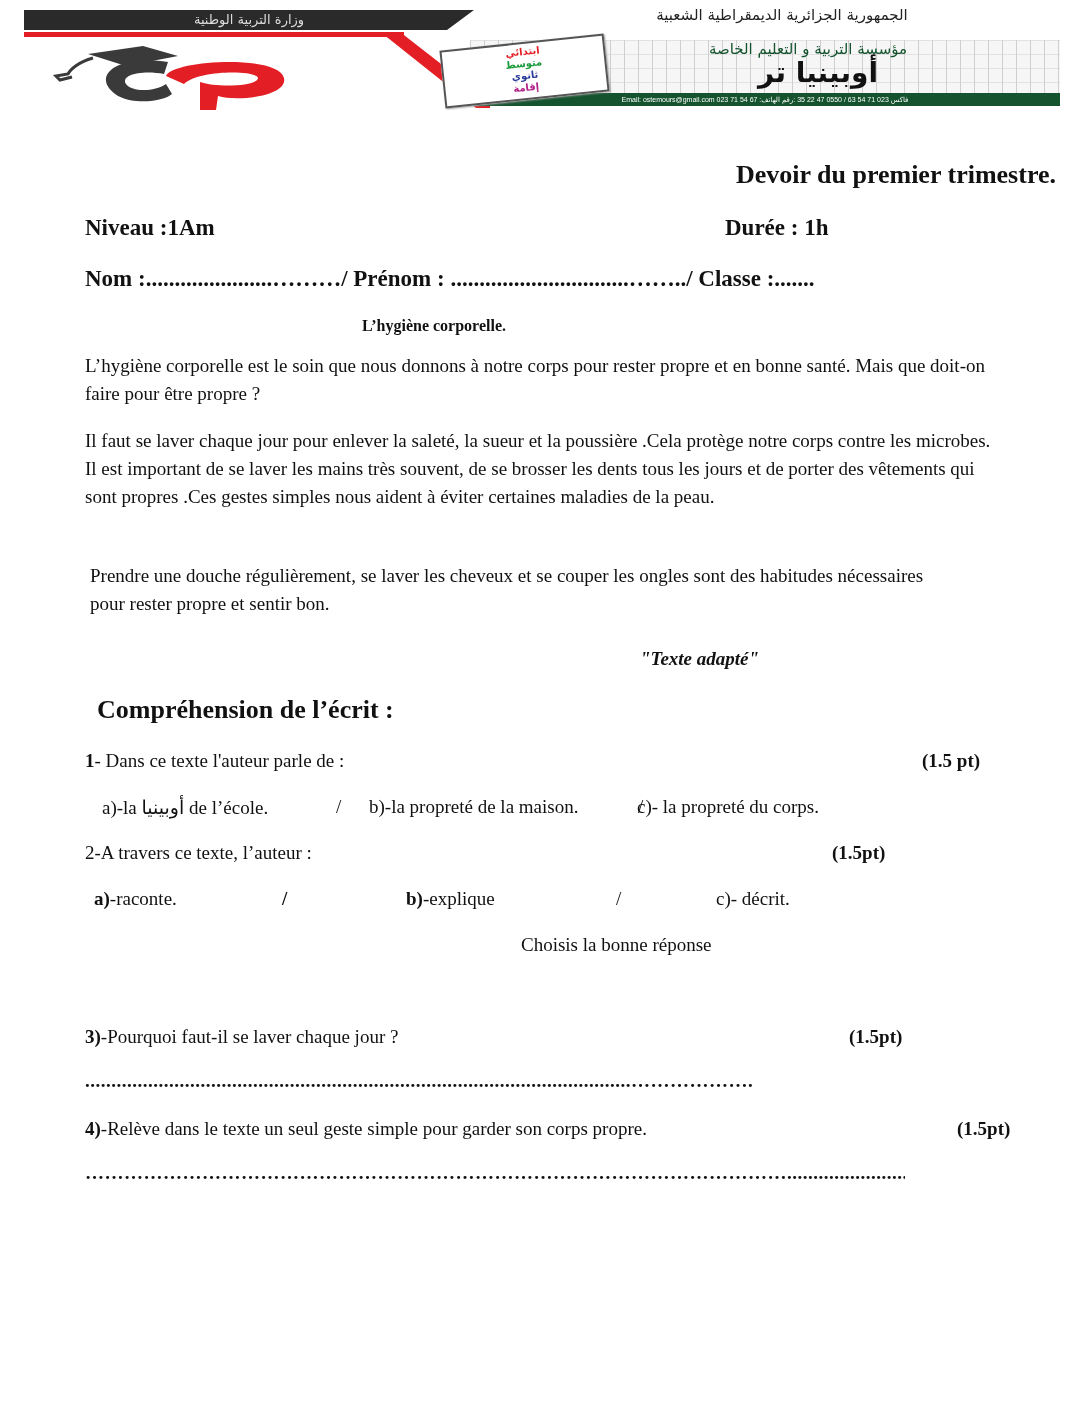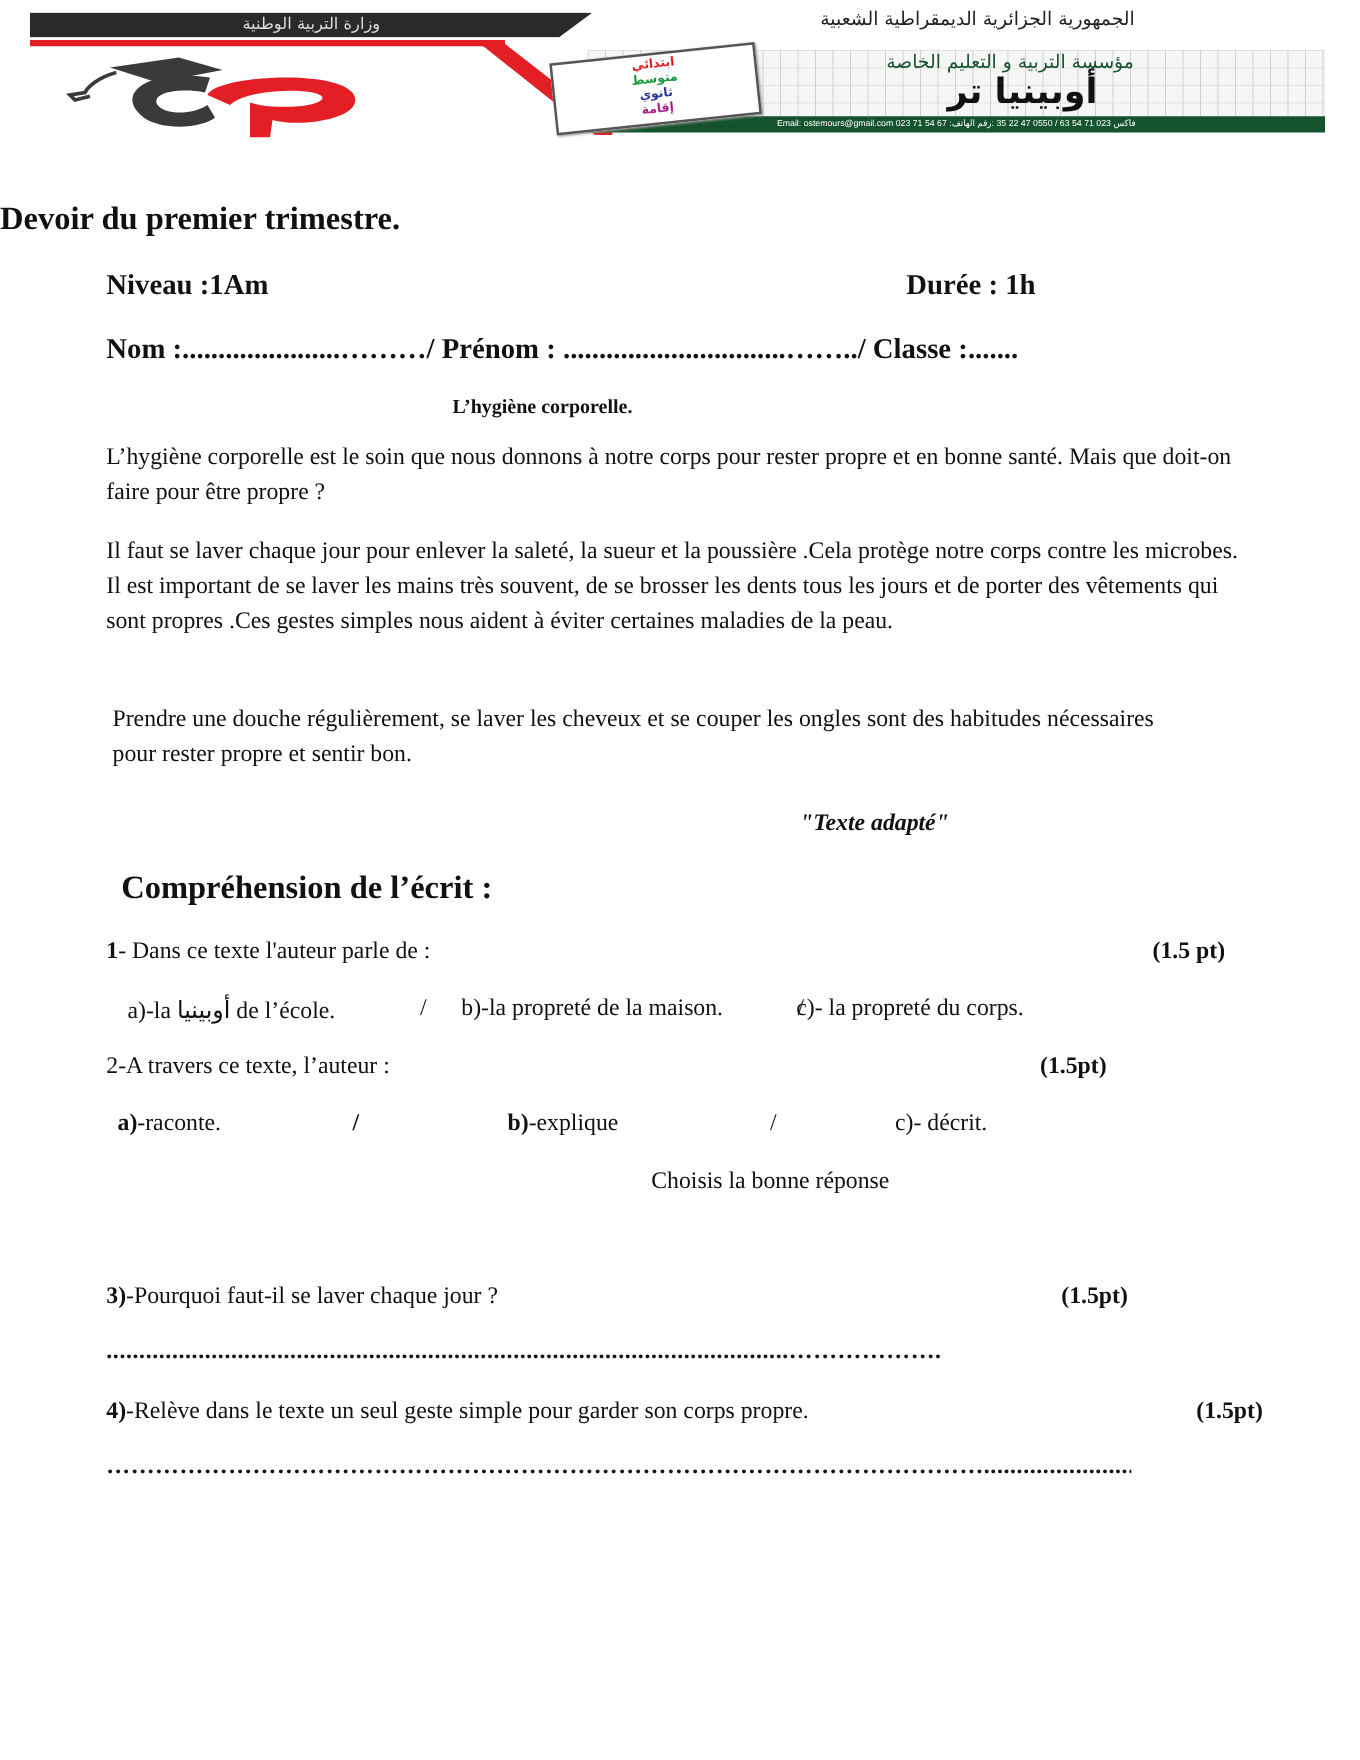--- a/index.html
+++ b/index.html
@@ -29,21 +29,21 @@
     color:#fff; font-family:Liberation Sans, sans-serif; font-size:7px; line-height:13px; text-align:center; white-space:nowrap; overflow:hidden; }
   .board { position:absolute; left:442px; top:42px; width:165px; height:58px; background:#fff;
     border:2px solid #555; transform:rotate(-6deg); box-shadow:1px 1px 2px #999;
     font-family:"DejaVu Sans", sans-serif; font-weight:bold; font-size:10px; line-height:12px;
     text-align:center; direction:rtl; padding-top:2px; box-sizing:border-box; }
   .board span { display:block; }
   .logo { position:absolute; left:48px; top:40px; width:250px; height:70px; }
 
   
   .abs { position:absolute; white-space:nowrap; }
-  .title { left:0; width:1056px; top:160px; text-align:left; font-weight:bold; font-size:26px; }
+  .title { left:0; width:1056px; top:160px; text-align:right; font-weight:bold; font-size:26px; }
   .meta { font-weight:bold; font-size:23px; }
   .subtitle { left:362px; top:317px; font-weight:bold; font-size:16px; }
   .para { position:absolute; left:85px; width:920px; font-size:19px; line-height:28px; }
   .source { left:640px; top:648px; font-weight:bold; font-style:italic; font-size:19px; }
   .section { left:97px; top:695px; font-weight:bold; font-size:26px; }
   .q { font-size:19px; }
   .b { font-weight:bold; }
   .pts { font-weight:bold; font-size:19px; }
   .dots { font-size:19px; font-weight:bold; letter-spacing:0.5px; overflow:hidden; }
 </style>

